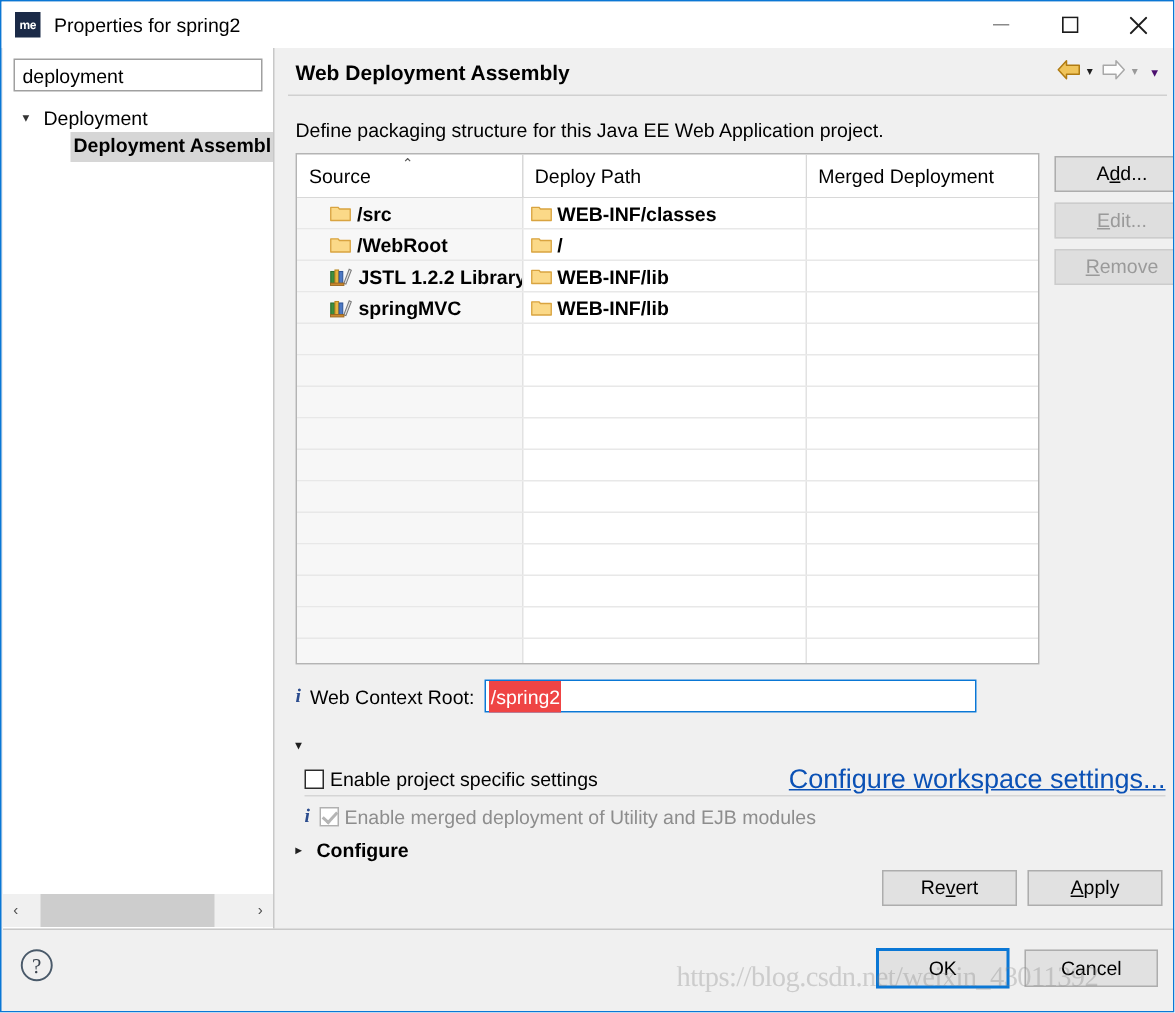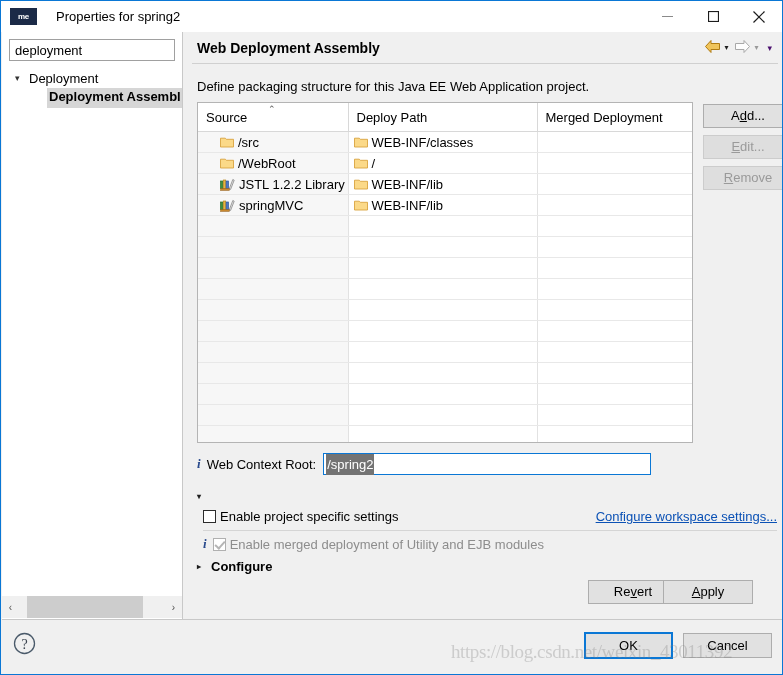--- a/index.html
+++ b/index.html
@@ -27,24 +27,24 @@
   #titlebar {
     position: absolute;
     left: 0; top: 0;
     width: 781px;
     height: 31px;
     background: #ffffff;
     display: flex;
     align-items: center;
   }
   #app-icon {
-    width: 27px;
+    width: 17px;
     height: 17px;
     margin-left: 9px;
-    margin-right: 19px;
+    margin-right: 9px;
     background: #1b2a47;
     color: #ffffff;
     font-size: 8px;
     line-height: 17px;
     text-align: center;
     font-family: "Liberation Sans", sans-serif;
     font-weight: bold;
     letter-spacing: -0.3px;
   }
   #window-title {
@@ -259,20 +259,21 @@
     color: #555;
   }
   table.asm td {
     height: 20px;
     border-right: 1px solid #e2e2e2;
     border-bottom: 1px solid #e8e8e8;
     padding: 0;
     vertical-align: middle;
     overflow: hidden;
     white-space: nowrap;
+    font-weight: bold;
   }
   table.asm td.last { border-right: 0; }
   table.asm td.c0 { background: #f7f7f7; padding-left: 22px; }
   table.asm td.c1 { background: #ffffff; padding-left: 5px; }
   table.asm td.c2 { background: #ffffff; }
   .cellwrap { display: flex; align-items: center; gap: 4px; }
   .ico { flex: 0 0 auto; display:inline-flex; }
 
   
   .sidebtn {
@@ -317,21 +318,21 @@
     width: 328px;
     height: 22px;
     box-sizing: border-box;
     border: 1px solid #0a77d5;
     background: #ffffff;
     display: flex;
     align-items: center;
     padding-left: 2px;
   }
   #ctx-value {
-    background: #737373;
+    background: #ef4444;
     color: #ffffff;
     font-size: 13px;
     padding: 3px 1px;
   }
 
   
   #merged-sec {
     position: absolute;
     left: 13px; top: 454px;
     width: 580px;
@@ -376,21 +377,21 @@
     left: 3px; top: 0px;
     width: 4px; height: 8px;
     border: solid #b5b5b5;
     border-width: 0 2px 2px 0;
     transform: rotate(42deg);
   }
   #ws-link {
     margin-left: auto;
     color: #0b51b5;
     text-decoration: underline;
-    font-size: 13px;
+    font-size: 18px;
   }
   #sep-line {
     position: absolute;
     left: 19px; top: 498px;
     width: 574px;
     height: 1px;
     background: #d5d5d5;
   }
   #mergedrow2 {
     position: absolute;
@@ -784,21 +785,21 @@
     </div>
 
     <div id="advanced-row">
       <span class="twisty">▸</span>
       <span>Configure</span>
     </div>
 
     <div class="rbtn" style="left:404px;">
       Re<span class="u">v</span>ert
     </div>
-    <div class="rbtn" style="left:479px;text-align:center;">
+    <div class="rbtn" style="left:501px;text-align:center;">
       <span class="u">A</span>pply
     </div>
   </div>
 
   <div id="footer-rule"></div>
   <div id="footer">
     <span id="help-icon">
       <svg width="23" height="23" viewBox="0 0 23 23">
         <circle cx="11.5" cy="11.5" r="10" fill="#f0f0f0" stroke="#4a5a6a" stroke-width="1.3"></circle>
         <text x="11.5" y="16.5" font-family="Liberation Serif, serif" font-size="14" fill="#39424d" text-anchor="middle">?</text>

